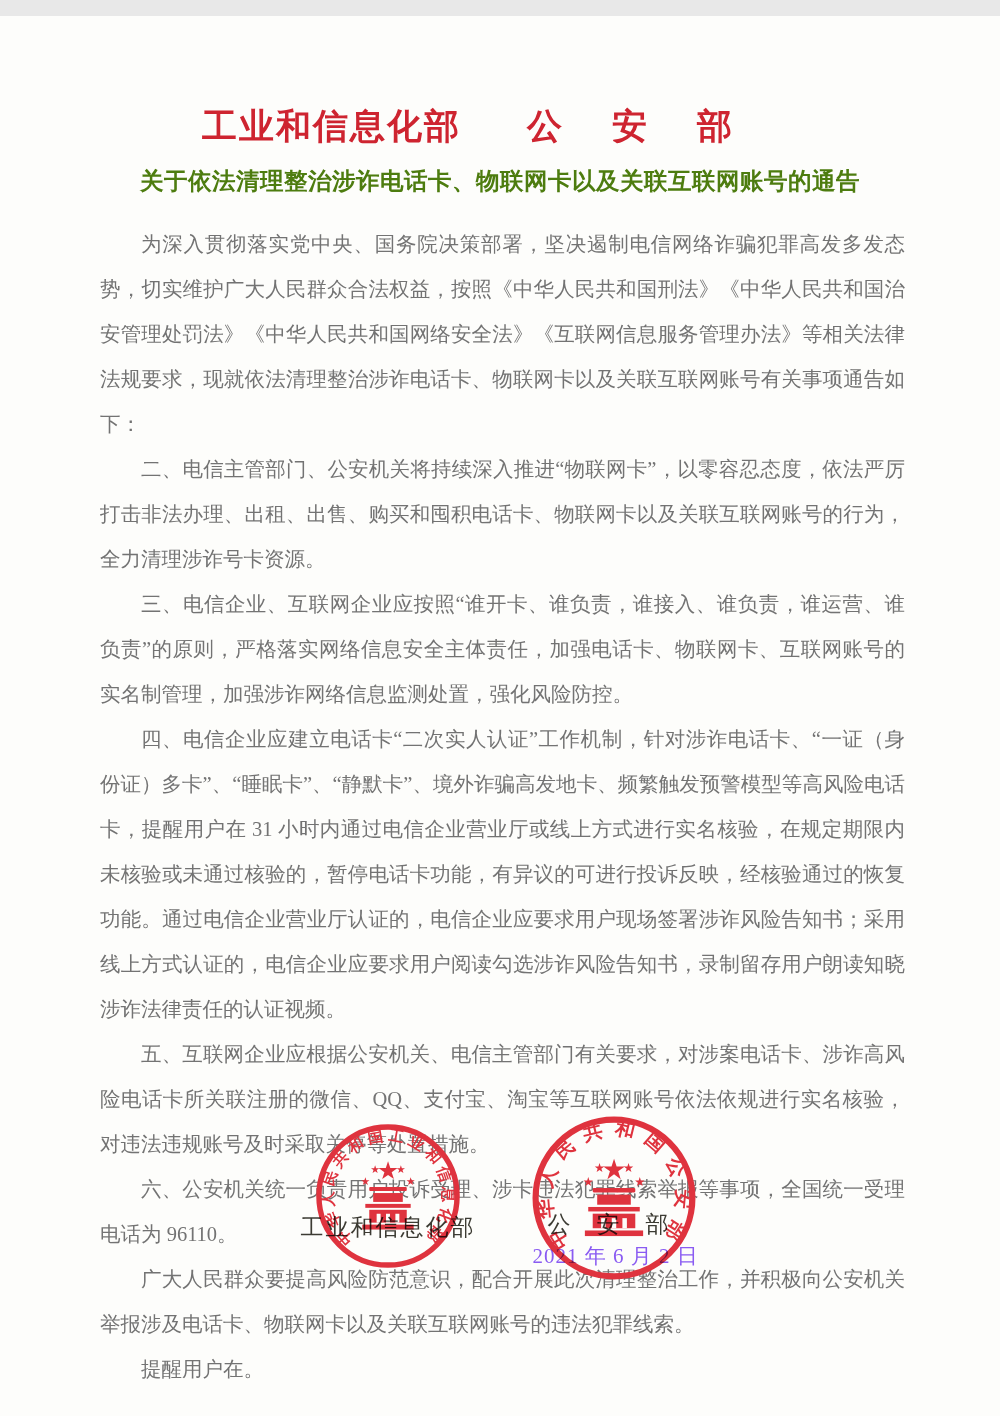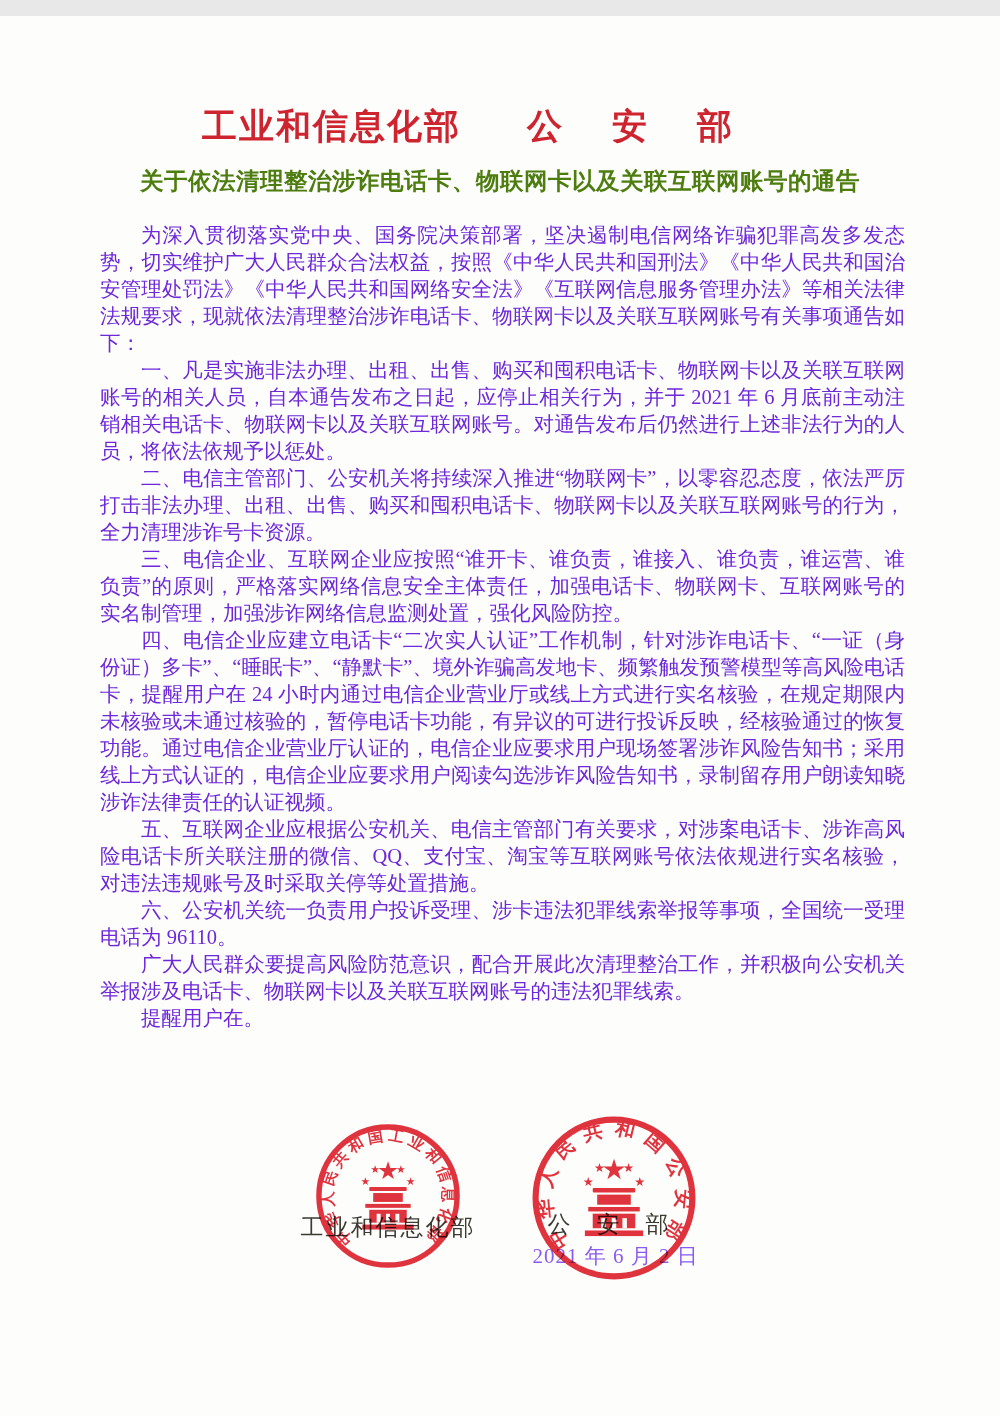--- a/index.html
+++ b/index.html
@@ -44,23 +44,23 @@
     font-weight: bold;
     font-size: 23.5px;
     letter-spacing: 0.5px;
   }
   
   .doc-body {
     position: absolute;
     top: 206px;
     left: 100px;
     width: 805px;
-    color: #6d28d9;
+    color: #737373;
     font-size: 20.5px;
-    line-height: 27px;
+    line-height: 45px;
     text-align: justify;
   }
   .doc-body p {
     margin: 0;
     text-indent: 2em;
   }
   
   .seal {
     position: absolute;
   }
@@ -95,24 +95,23 @@
 
   <div class="ministry-row">
     <span>工业和信息化部</span>
     <span class="ministry-mps">公安部</span>
   </div>
 
   <div class="notice-title">关于依法清理整治涉诈电话卡、物联网卡以及关联互联网账号的通告</div>
 
   <div class="doc-body">
     <p>为深入贯彻落实党中央、国务院决策部署，坚决遏制电信网络诈骗犯罪高发多发态势，切实维护广大人民群众合法权益，按照《中华人民共和国刑法》《中华人民共和国治安管理处罚法》《中华人民共和国网络安全法》《互联网信息服务管理办法》等相关法律法规要求，现就依法清理整治涉诈电话卡、物联网卡以及关联互联网账号有关事项通告如下：</p>
-    <p>一、凡是实施非法办理、出租、出售、购买和囤积电话卡、物联网卡以及关联互联网账号的相关人员，自本通告发布之日起，应停止相关行为，并于 2021 年 6 月底前主动注销相关电话卡、物联网卡以及关联互联网账号。对通告发布后仍然进行上述非法行为的人员，将依法依规予以惩处。</p>
     <p>二、电信主管部门、公安机关将持续深入推进“物联网卡”，以零容忍态度，依法严厉打击非法办理、出租、出售、购买和囤积电话卡、物联网卡以及关联互联网账号的行为，全力清理涉诈号卡资源。</p>
     <p>三、电信企业、互联网企业应按照“谁开卡、谁负责，谁接入、谁负责，谁运营、谁负责”的原则，严格落实网络信息安全主体责任，加强电话卡、物联网卡、互联网账号的实名制管理，加强涉诈网络信息监测处置，强化风险防控。</p>
-    <p>四、电信企业应建立电话卡“二次实人认证”工作机制，针对涉诈电话卡、“一证（身份证）多卡”、“睡眠卡”、“静默卡”、境外诈骗高发地卡、频繁触发预警模型等高风险电话卡，提醒用户在 24 小时内通过电信企业营业厅或线上方式进行实名核验，在规定期限内未核验或未通过核验的，暂停电话卡功能，有异议的可进行投诉反映，经核验通过的恢复功能。通过电信企业营业厅认证的，电信企业应要求用户现场签署涉诈风险告知书；采用线上方式认证的，电信企业应要求用户阅读勾选涉诈风险告知书，录制留存用户朗读知晓涉诈法律责任的认证视频。</p>
+    <p>四、电信企业应建立电话卡“二次实人认证”工作机制，针对涉诈电话卡、“一证（身份证）多卡”、“睡眠卡”、“静默卡”、境外诈骗高发地卡、频繁触发预警模型等高风险电话卡，提醒用户在 31 小时内通过电信企业营业厅或线上方式进行实名核验，在规定期限内未核验或未通过核验的，暂停电话卡功能，有异议的可进行投诉反映，经核验通过的恢复功能。通过电信企业营业厅认证的，电信企业应要求用户现场签署涉诈风险告知书；采用线上方式认证的，电信企业应要求用户阅读勾选涉诈风险告知书，录制留存用户朗读知晓涉诈法律责任的认证视频。</p>
     <p>五、互联网企业应根据公安机关、电信主管部门有关要求，对涉案电话卡、涉诈高风险电话卡所关联注册的微信、QQ、支付宝、淘宝等互联网账号依法依规进行实名核验，对违法违规账号及时采取关停等处置措施。</p>
     <p>六、公安机关统一负责用户投诉受理、涉卡违法犯罪线索举报等事项，全国统一受理电话为 96110。</p>
     <p>广大人民群众要提高风险防范意识，配合开展此次清理整治工作，并积极向公安机关举报涉及电话卡、物联网卡以及关联互联网账号的违法犯罪线索。</p>
     <p>提醒用户在。</p>
   </div>
 
   <svg class="seal seal-miit" viewBox="0 0 150 150">
     <defs>
       <path id="arcL" d="M 39 117.9 A 56 56 0 1 1 111 117.9" fill="none"></path>
     </defs>

